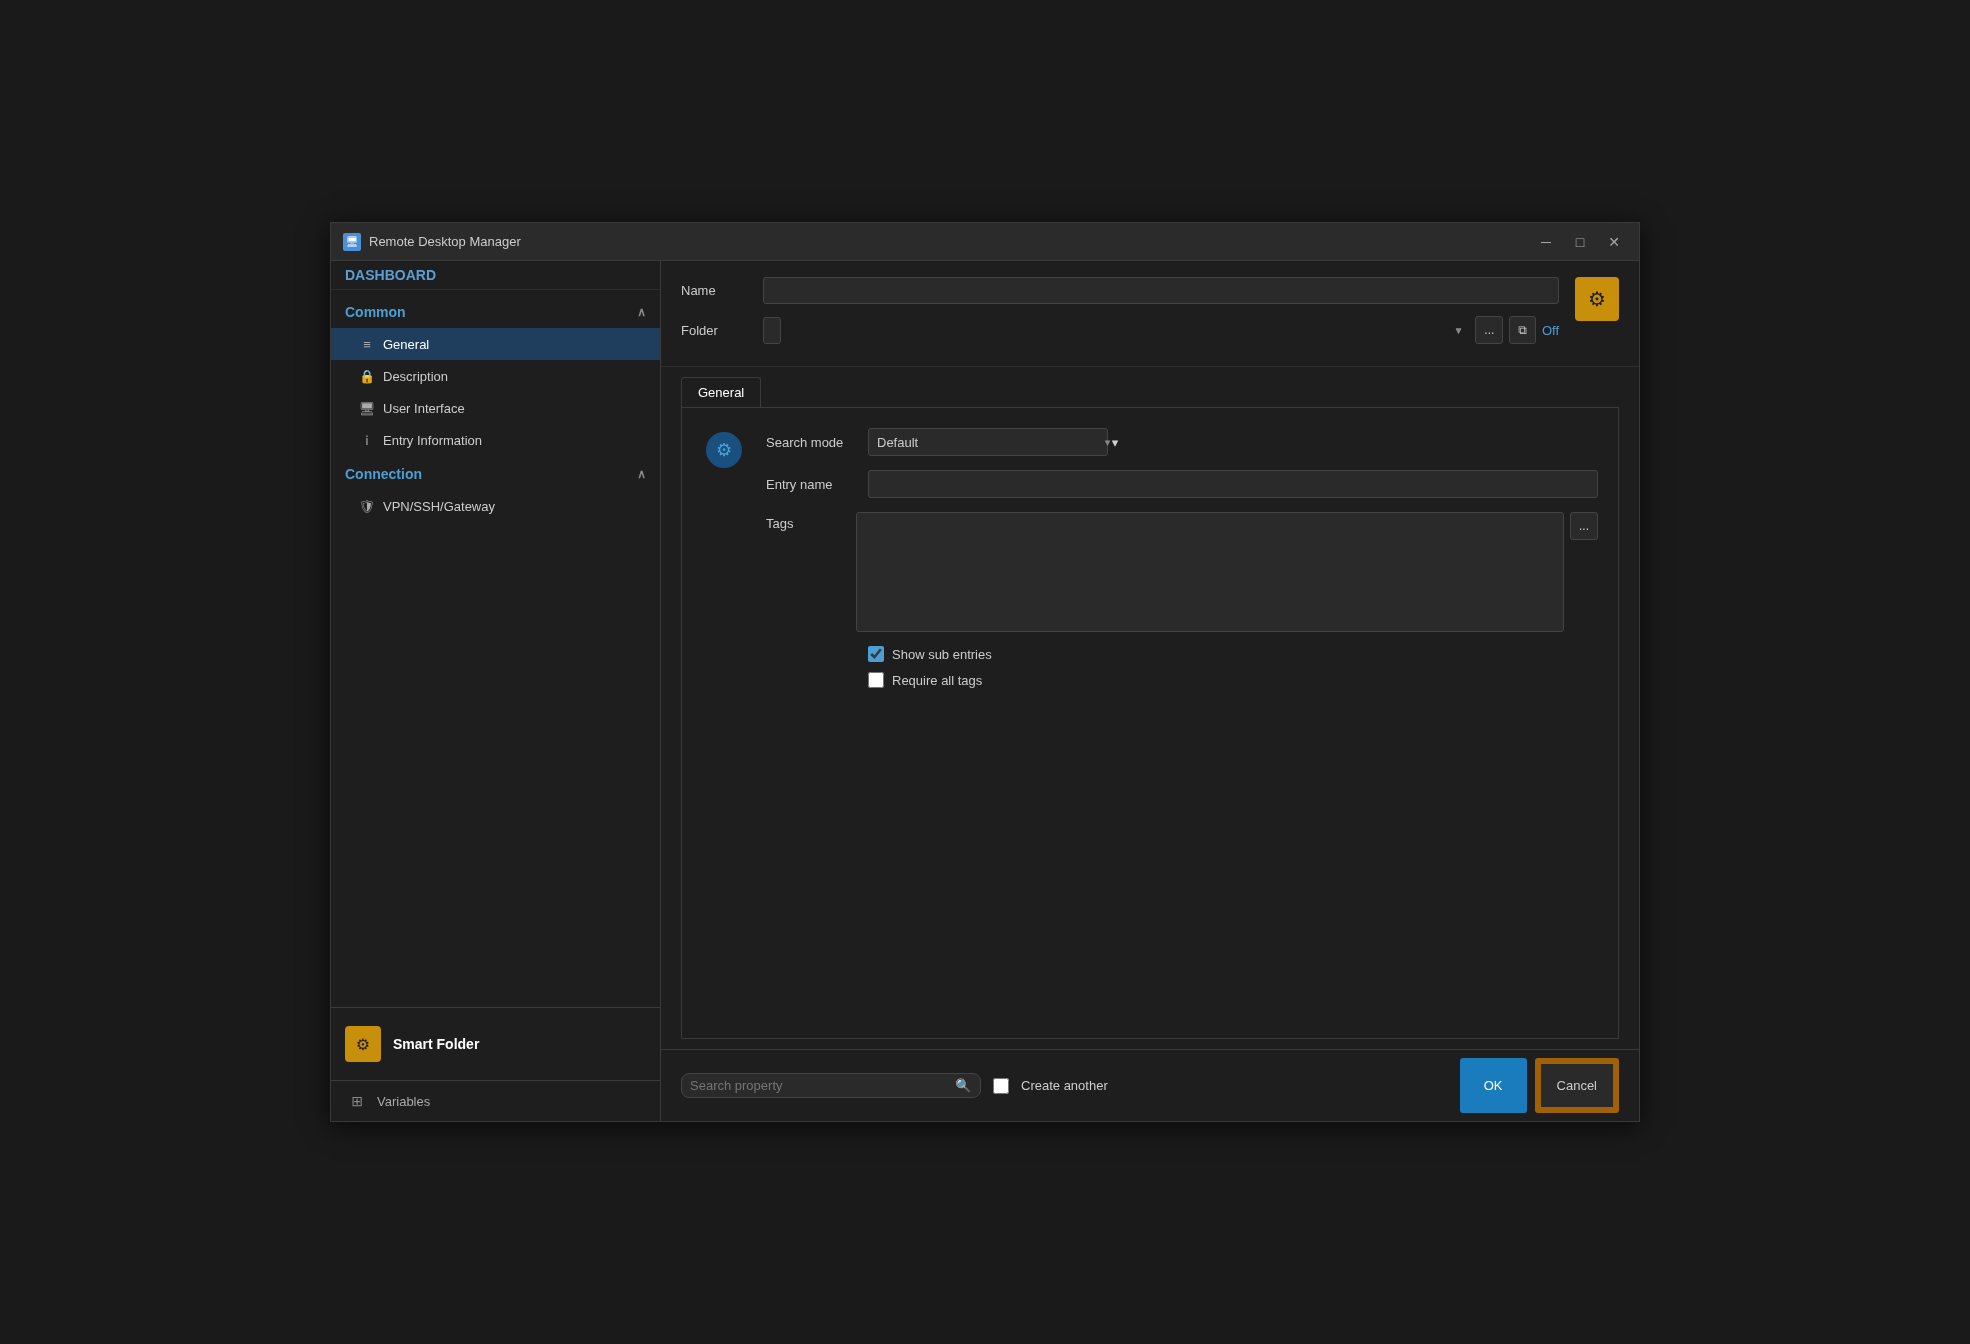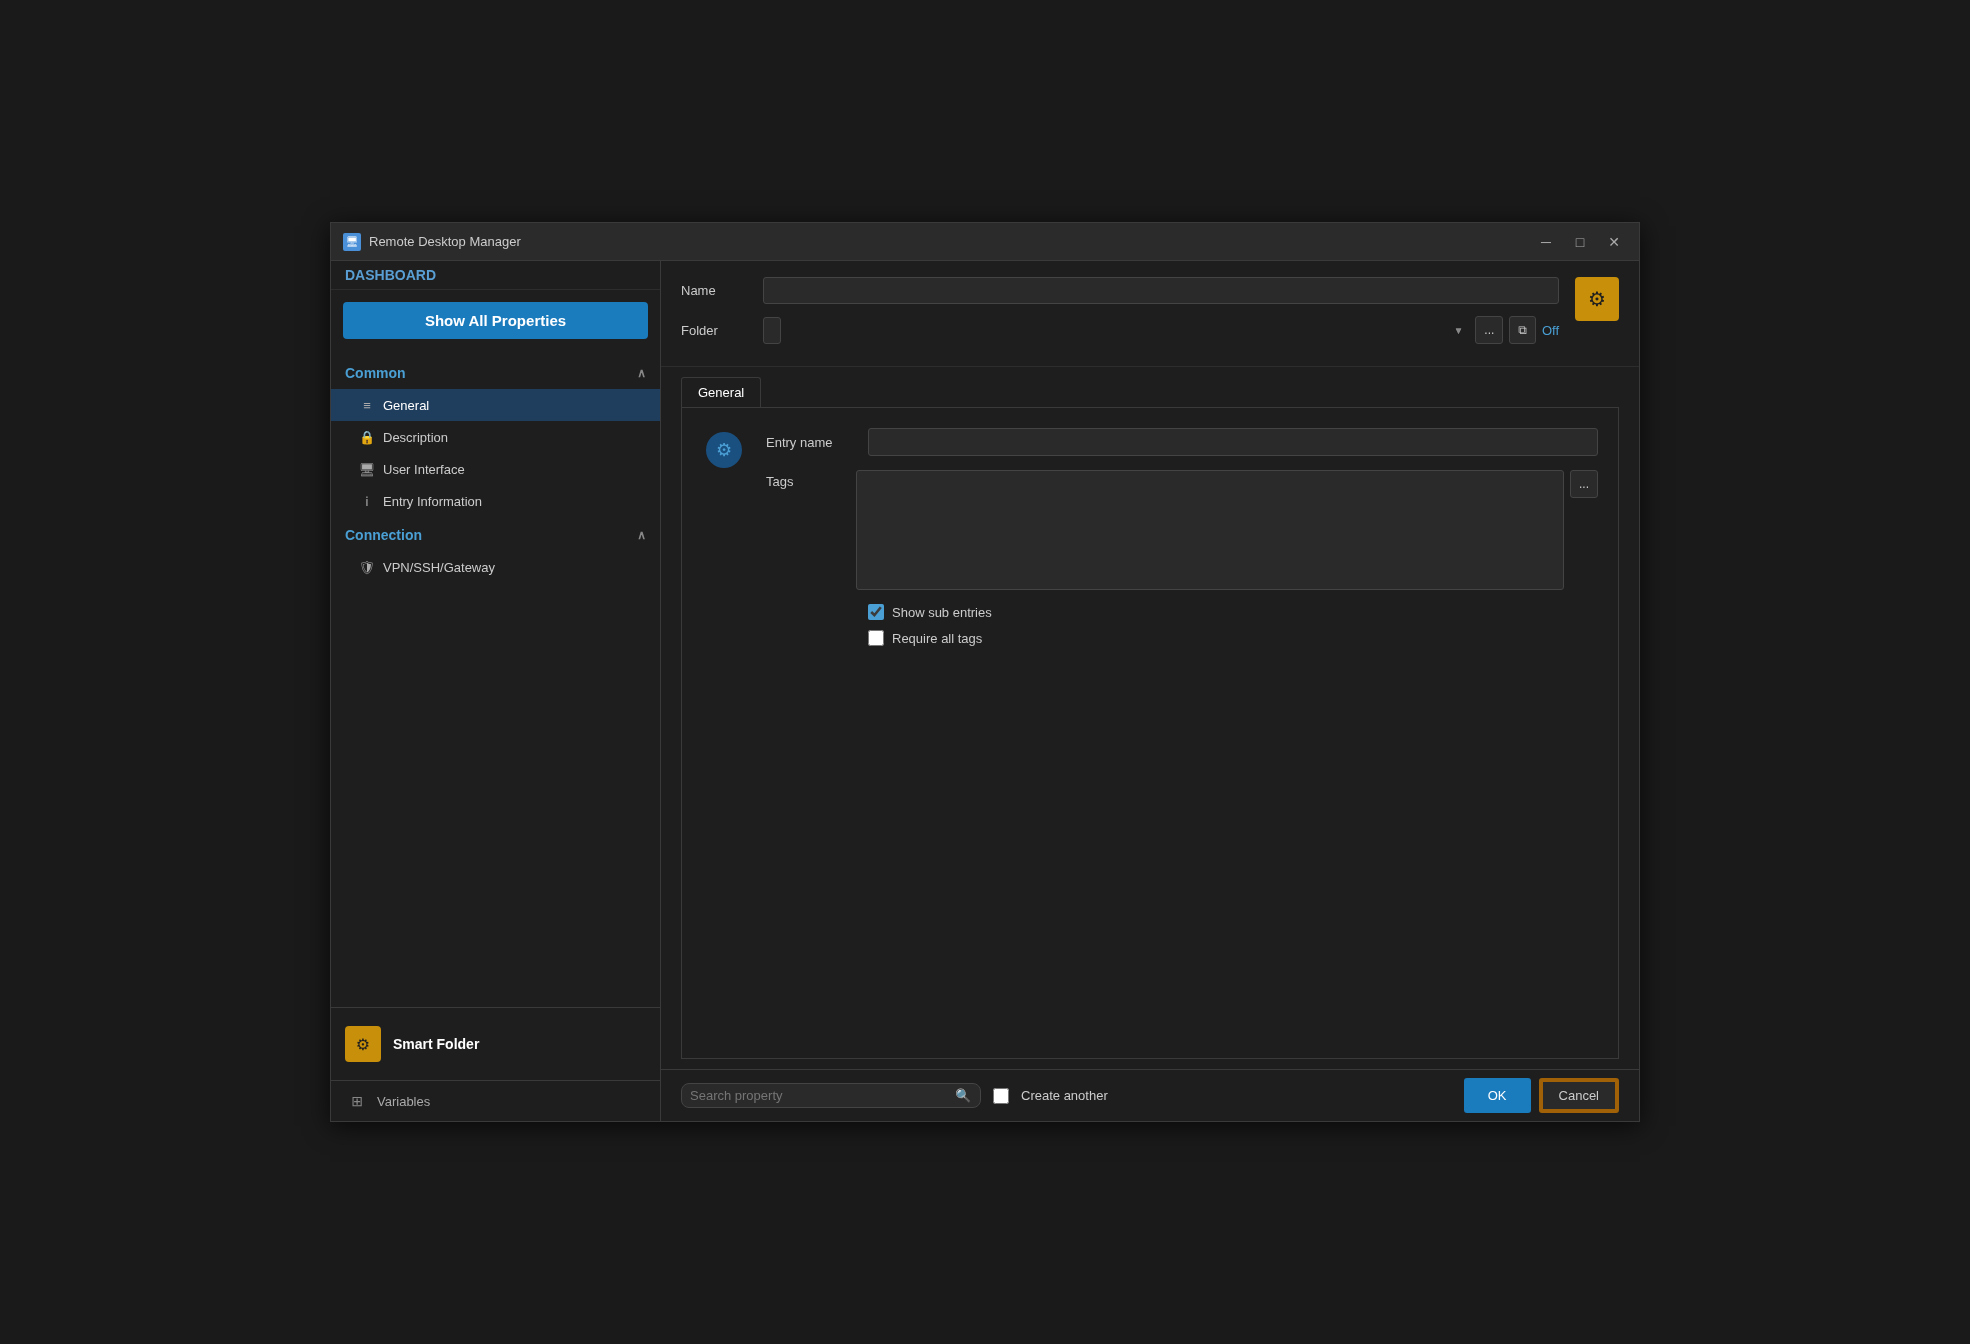--- a/index.html
+++ b/index.html
@@ -510,22 +510,22 @@
       color: white;
       border: none;
       padding: 6px 24px;
       border-radius: 3px;
       font-size: 13px;
       cursor: pointer;
     }
     .cancel-btn {
       background: #2a2a2a;
       color: #cccccc;
-      border: 4px solid #a16207;
-      padding: 6px 16px;
+      border: 6px solid #a16207;
+      padding: 14px 16px;
       border-radius: 3px;
       font-size: 13px;
       cursor: pointer;
     }
     .dashboard-label {
       padding: 6px 14px;
       color: #5a9fd4;
       font-size: 14px;
       font-weight: bold;
       border-bottom: 1px solid #2d2d2d;
@@ -546,23 +546,20 @@
       <button class="title-bar-btn close">✕</button>
     </div>
   </div>
 
   <div class="content-area">
 
     <div class="sidebar">
 
       <div class="dashboard-label">DASHBOARD</div>
 
-      <div class="sidebar-top">
-        <button class="show-all-btn">Show All Properties</button>
-      </div>
 
       <div class="sidebar-nav">
 
         <div class="nav-group-header">
           <span>Common</span>
           <span class="chevron">∧</span>
         </div>
 
         <div class="nav-item active">
           <span class="nav-item-icon">≡</span>
@@ -639,20 +636,31 @@
             <span>General</span>
           </div>
         </div>
         <div class="tab-content">
           <div class="general-content">
             <div class="gear-icon-area">
               <div class="gear-circle">⚙</div>
             </div>
             <div class="general-fields">
 
+              <div class="field-row">
+                <span class="field-label">Search mode</span>
+                <div class="select-wrapper">
+                  <select class="field-select">
+                    <option value="Default">Default</option>
+                    <option value="Fuzzy">Fuzzy</option>
+                    <option value="Exact">Exact</option>
+                  </select>
+                  <span>▾</span>
+                </div>
+              </div>
 
               <div class="field-row">
                 <span class="field-label">Entry name</span>
                 <input class="field-input" type="text" value="" style="">
               </div>
 
               <div class="tags-row">
                 <span class="tags-label">Tags</span>
                 <div class="tags-input-area">
                   <textarea class="tags-textarea" style=""></textarea>

